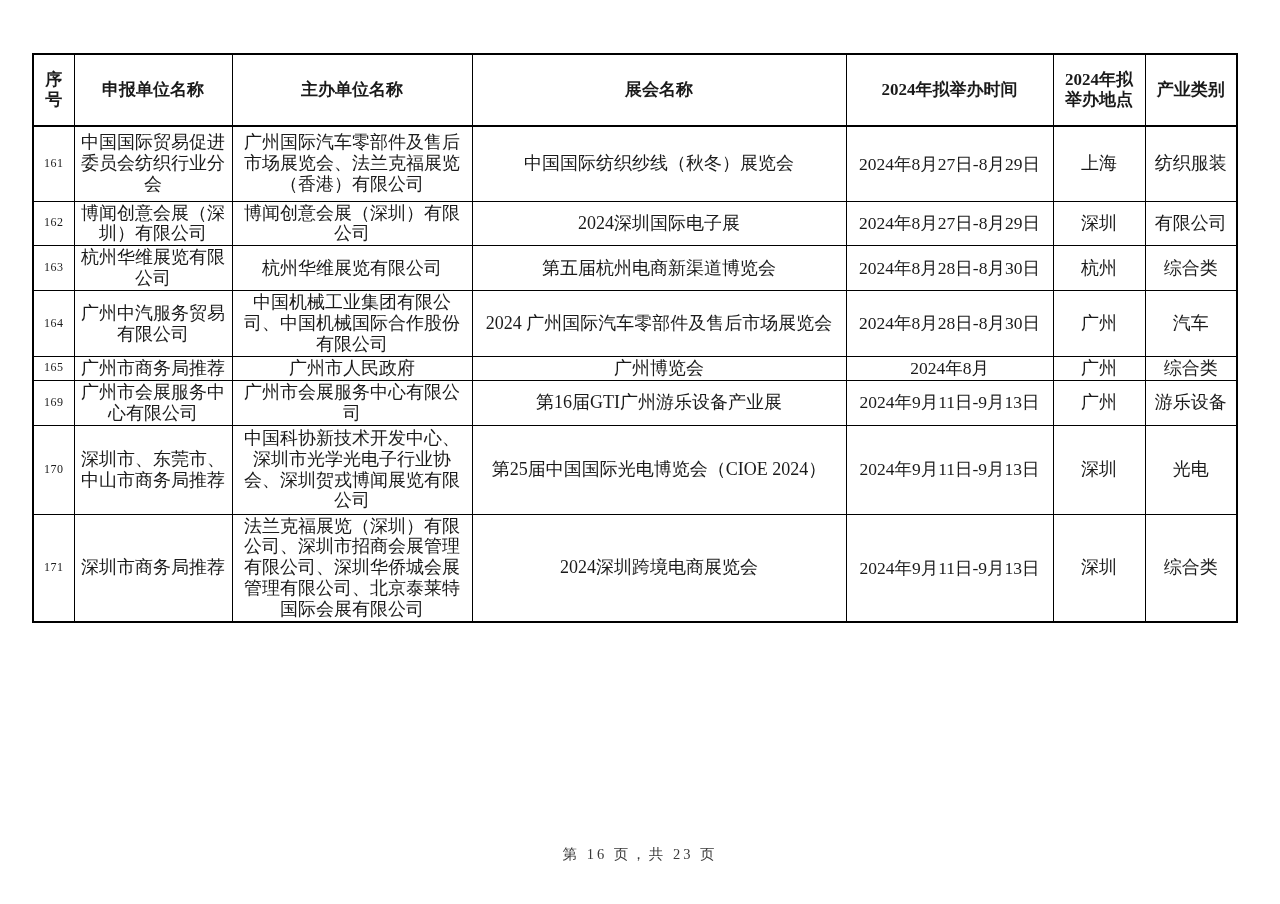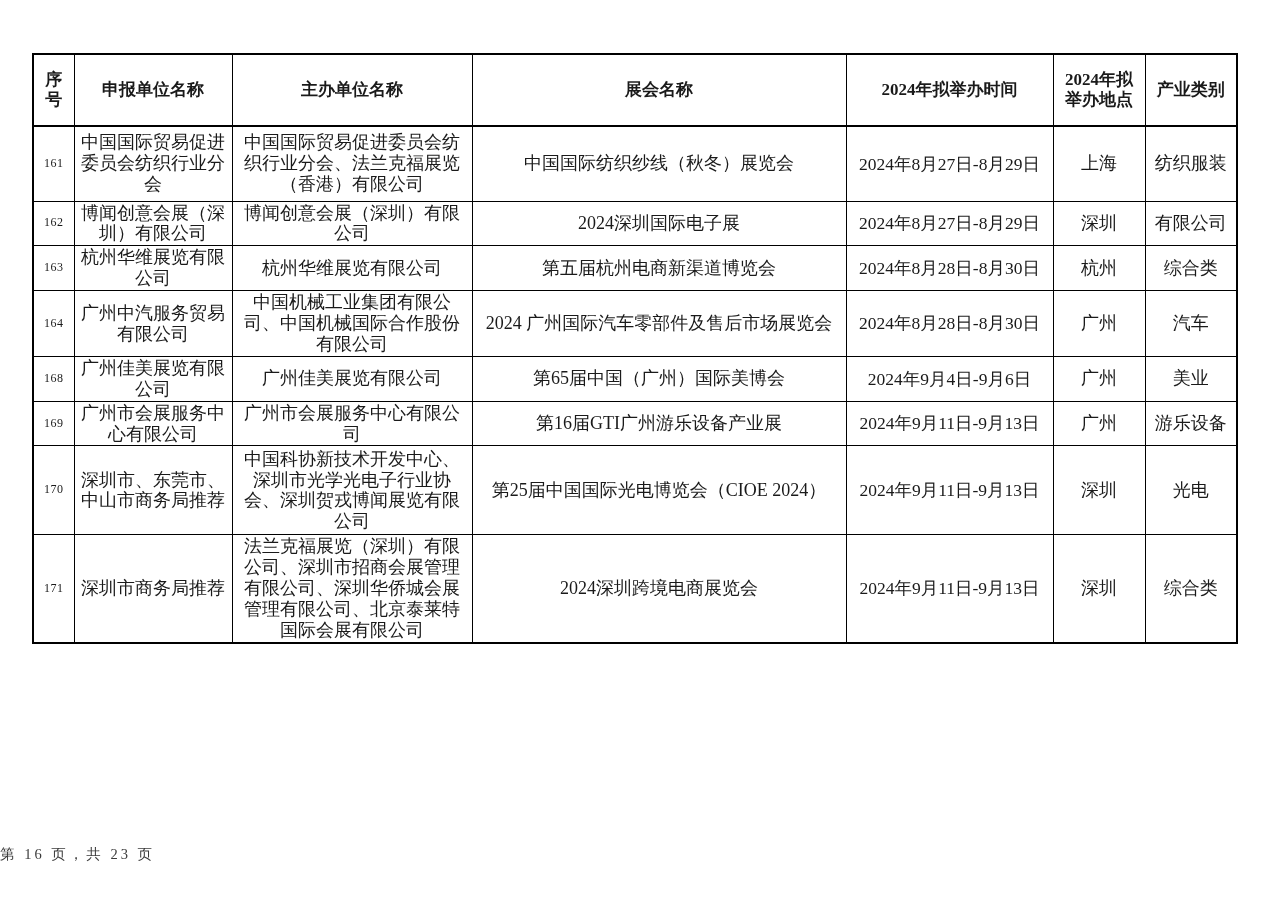--- a/index.html
+++ b/index.html
@@ -50,21 +50,21 @@
   }
   .expo-table td.col-time {
     white-space: nowrap;
     font-size: 17.5px;
   }
   .footer {
     position: absolute;
     left: 0;
     top: 845px;
     width: 100%;
-    text-align: left;
+    text-align: center;
     font-size: 14.5px;
     letter-spacing: 3px;
     color: #3a3a3a;
   }
 </style>
 </head>
 <body>
 
 <div class="page">
 
@@ -86,21 +86,21 @@
           <th>展会名称</th>
           <th>2024年拟举办时间</th>
           <th>2024年拟举办地点</th>
           <th>产业类别</th>
         </tr>
     </thead>
     <tbody>
         <tr style="height: 75px;">
           <td class="col-no">161</td>
           <td class="col-applicant">中国国际贸易促进委员会纺织行业分会</td>
-          <td class="col-organizer">中国国际贸易促进委员会纺织行业分会、法兰克福展览（香港）有限公司</td>
+          <td class="col-organizer">广州国际汽车零部件及售后市场展览会、法兰克福展览（香港）有限公司</td>
           <td class="col-exhibition">中国国际纺织纱线（秋冬）展览会</td>
           <td class="col-time">2024年8月27日-8月29日</td>
           <td class="col-location">上海</td>
           <td class="col-category">纺织服装</td>
         </tr>
         <tr style="height: 41px;">
           <td class="col-no">162</td>
           <td class="col-applicant">博闻创意会展（深圳）有限公司</td>
           <td class="col-organizer">博闻创意会展（深圳）有限公司</td>
           <td class="col-exhibition">2024深圳国际电子展</td>
@@ -119,28 +119,28 @@
         </tr>
         <tr style="height: 60px;">
           <td class="col-no">164</td>
           <td class="col-applicant">广州中汽服务贸易有限公司</td>
           <td class="col-organizer">中国机械工业集团有限公司、中国机械国际合作股份有限公司</td>
           <td class="col-exhibition">2024 广州国际汽车零部件及售后市场展览会</td>
           <td class="col-time">2024年8月28日-8月30日</td>
           <td class="col-location">广州</td>
           <td class="col-category">汽车</td>
         </tr>
-        <tr style="height: 44px;">
-          <td class="col-no">168</td>
-          <td class="col-applicant">广州佳美展览有限公司</td>
-          <td class="col-organizer">广州佳美展览有限公司</td>
-          <td class="col-exhibition">第65届中国（广州）国际美博会</td>
-          <td class="col-time">2024年9月4日-9月6日</td>
+        <tr style="height: 23px;">
+          <td class="col-no">165</td>
+          <td class="col-applicant">广州市商务局推荐</td>
+          <td class="col-organizer">广州市人民政府</td>
+          <td class="col-exhibition">广州博览会</td>
+          <td class="col-time">2024年8月</td>
           <td class="col-location">广州</td>
-          <td class="col-category">美业</td>
+          <td class="col-category">综合类</td>
         </tr>
         <tr style="height: 44px;">
           <td class="col-no">169</td>
           <td class="col-applicant">广州市会展服务中心有限公司</td>
           <td class="col-organizer">广州市会展服务中心有限公司</td>
           <td class="col-exhibition">第16届GTI广州游乐设备产业展</td>
           <td class="col-time">2024年9月11日-9月13日</td>
           <td class="col-location">广州</td>
           <td class="col-category">游乐设备</td>
         </tr>

